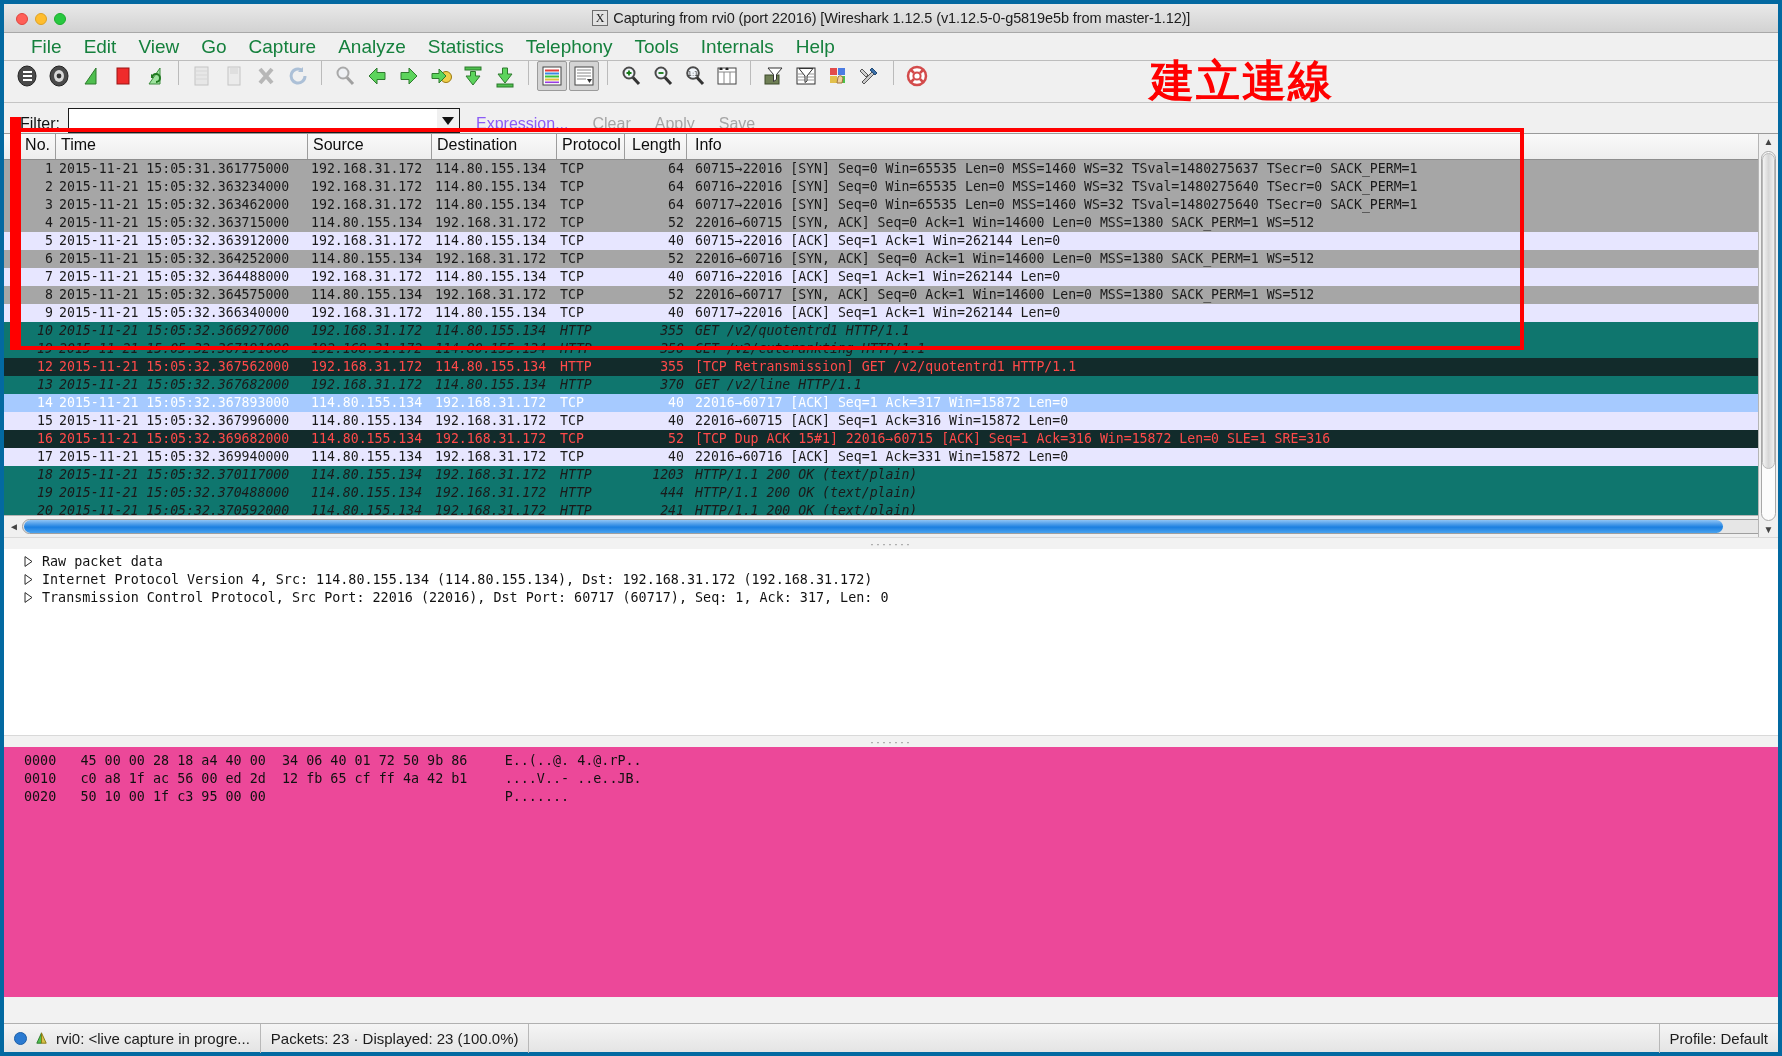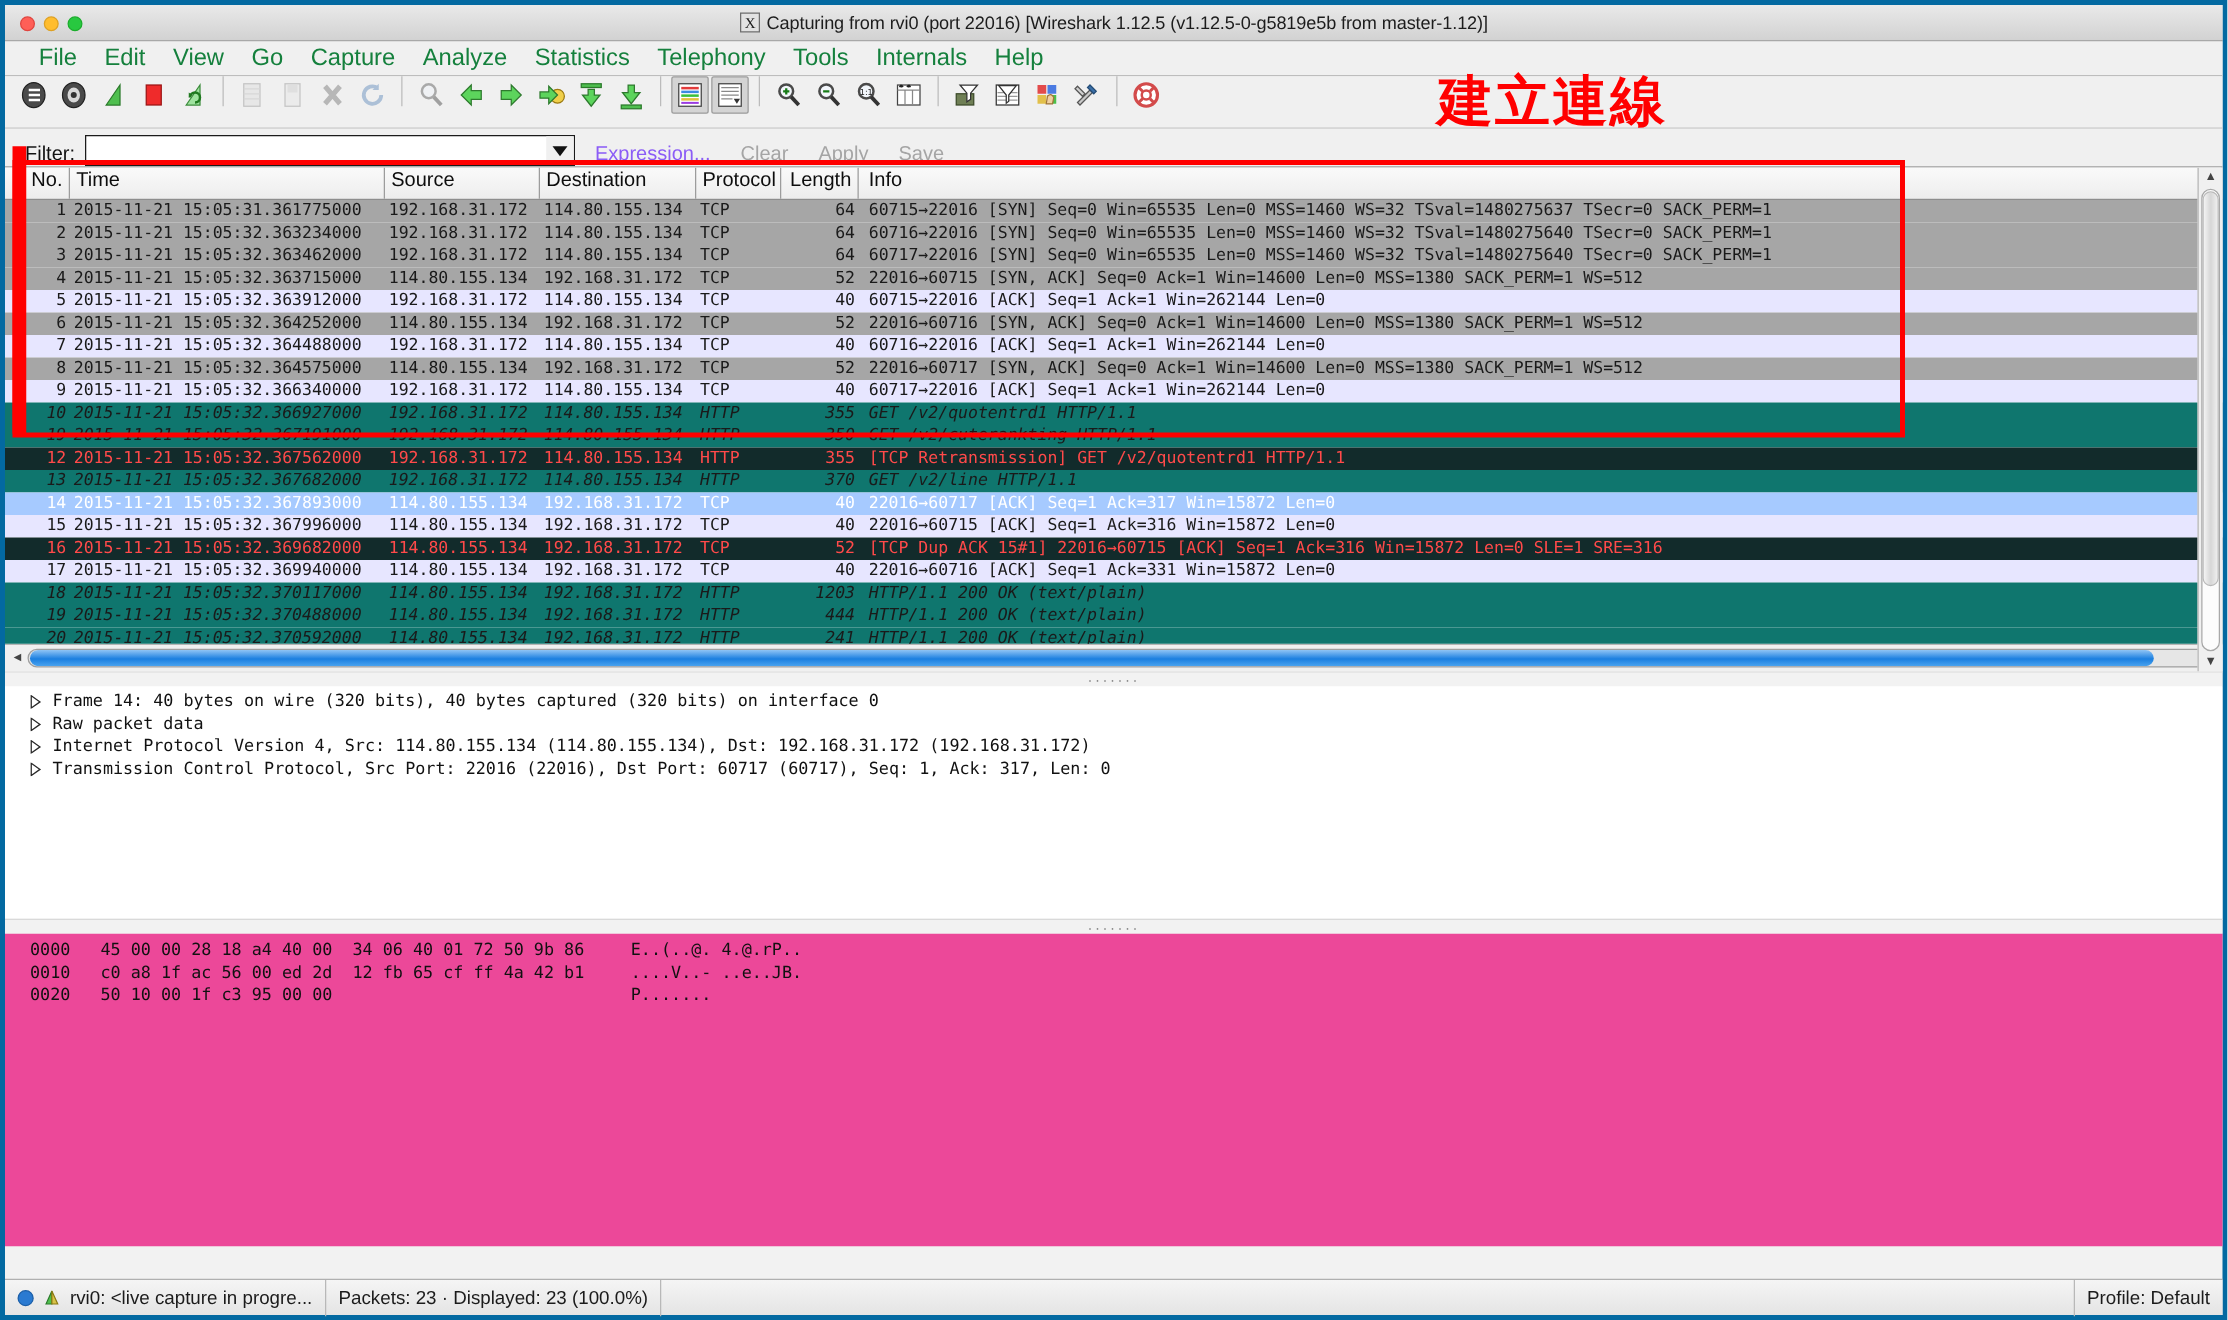--- a/index.html
+++ b/index.html
@@ -753,26 +753,20 @@
     </div>
   </div>
 
   <div class="splitter">·······</div>
 
   <div class="detail-pane" id="detail-pane">
       <div class="dline">
         <svg class="tri-outline" viewBox="0 0 9 11">
           <path d="M1 0.6 L8 5.5 L1 10.4 Z" fill="none" stroke="#2a2a2a" stroke-width="1"></path>
         </svg>
-        <span>Frame 14: 40 bytes on wire (320 bits), 40 bytes captured (320 bits) on interface 0</span>
-      </div>
-      <div class="dline">
-        <svg class="tri-outline" viewBox="0 0 9 11">
-          <path d="M1 0.6 L8 5.5 L1 10.4 Z" fill="none" stroke="#2a2a2a" stroke-width="1"></path>
-        </svg>
         <span>Raw packet data</span>
       </div>
       <div class="dline">
         <svg class="tri-outline" viewBox="0 0 9 11">
           <path d="M1 0.6 L8 5.5 L1 10.4 Z" fill="none" stroke="#2a2a2a" stroke-width="1"></path>
         </svg>
         <span>Internet Protocol Version 4, Src: 114.80.155.134 (114.80.155.134), Dst: 192.168.31.172 (192.168.31.172)</span>
       </div>
       <div class="dline">
         <svg class="tri-outline" viewBox="0 0 9 11">

